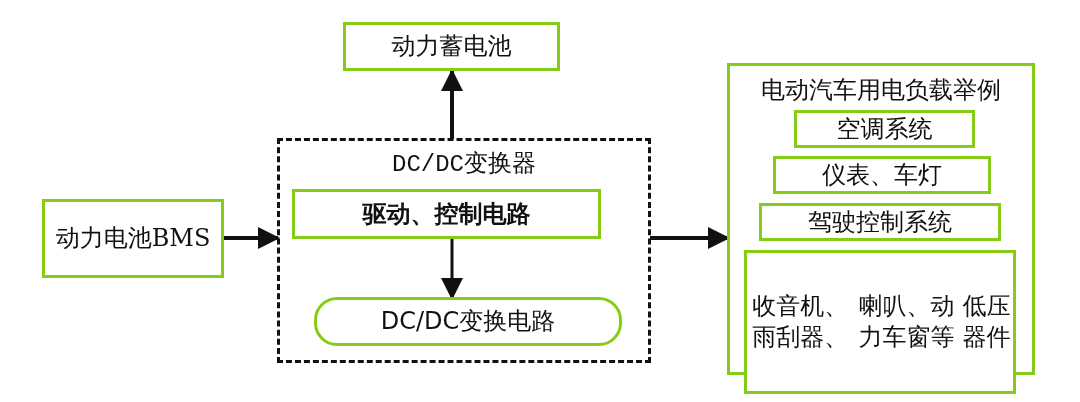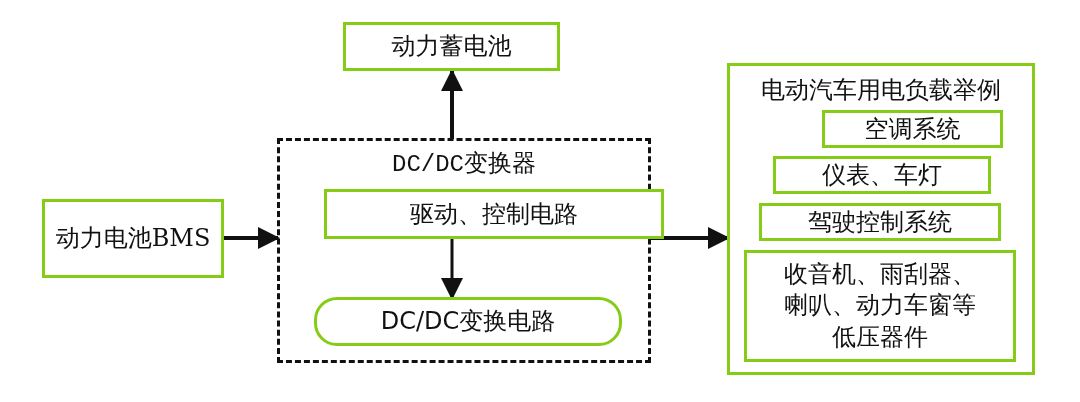--- a/index.html
+++ b/index.html
@@ -34,37 +34,37 @@
 </div>
 
 <div class="box" style="left:42px;top:199px;width:182px;height:79px;flex-direction:row;">
   <span>动力电池</span>
   <span style="font-family:'DejaVu Serif', serif;">BMS</span>
 </div>
 
 <div class="dashed" style="left:277px;top:138px;width:374px;height:225px;"></div>
 <div class="label" style="left:277px;width:374px;top:147px;">DC/DC变换器</div>
 
-<div class="box" style="left:324px;top:189px;width:340px;height:50px;">
+<div class="box" style="left:292px;top:189px;width:309px;height:50px;font-weight:bold;">
   <span>驱动、控制电路</span>
 </div>
 
 <div class="box" style="left:314px;top:297px;width:308px;height:49px;border-radius:23px;">
   <span>DC/DC变换电路</span>
 </div>
 
 <div class="box" style="left:727px;top:63px;width:308px;height:312px;"></div>
 <div class="label" style="left:727px;width:308px;top:74px;">电动汽车用电负载举例</div>
 
-<div class="box" style="left:822px;top:110px;width:181px;height:38px;">
+<div class="box" style="left:794px;top:110px;width:181px;height:38px;">
   <span>空调系统</span>
 </div>
 <div class="box" style="left:773px;top:156px;width:218px;height:38px;">
   <span>仪表、车灯</span>
 </div>
 <div class="box" style="left:759px;top:203px;width:242px;height:38px;">
   <span>驾驶控制系统</span>
 </div>
-<div class="box" style="left:744px;top:250px;width:272px;height:112px;flex-direction:column;line-height:1.3;">
+<div class="box" style="left:744px;top:250px;width:272px;height:144px;flex-direction:row;line-height:1.3;">
   <span>收音机、雨刮器、</span>
   <span>喇叭、动力车窗等</span>
   <span>低压器件</span>
 </div>
 
 </body></html>

